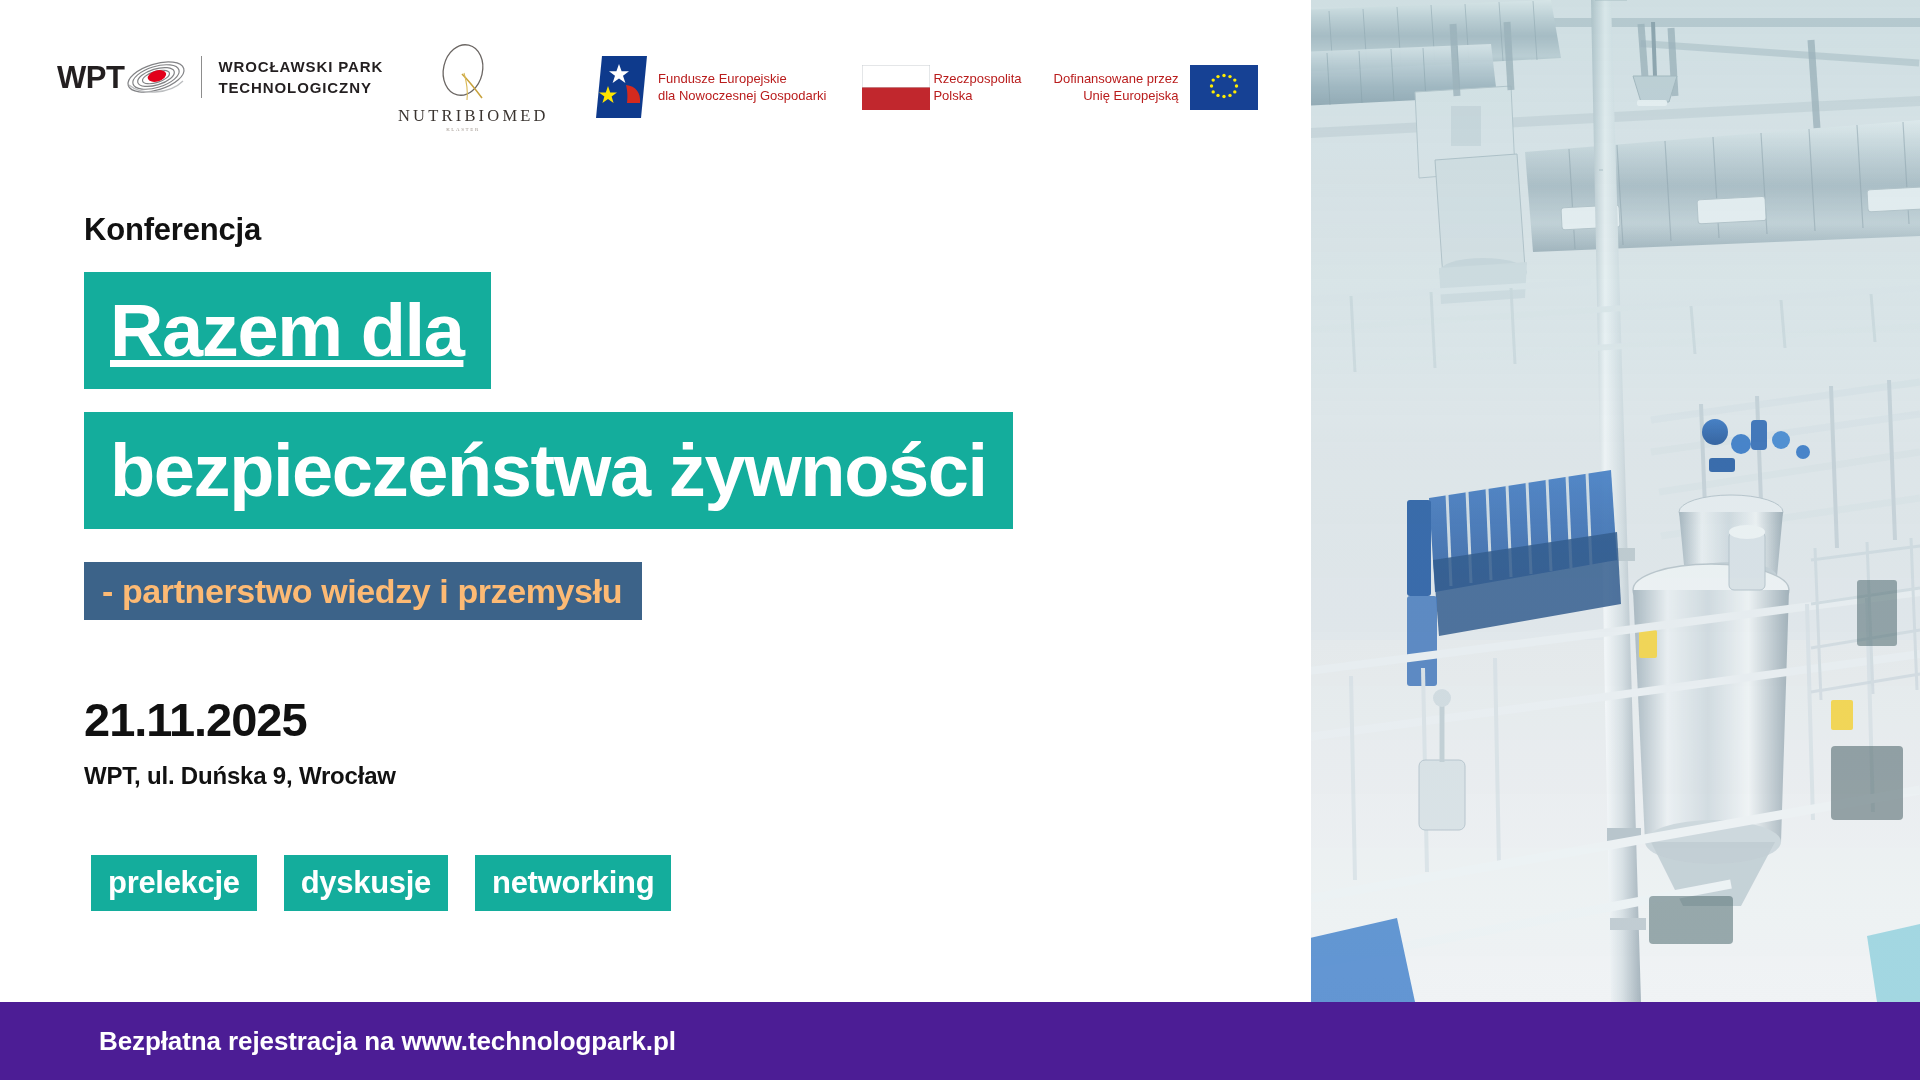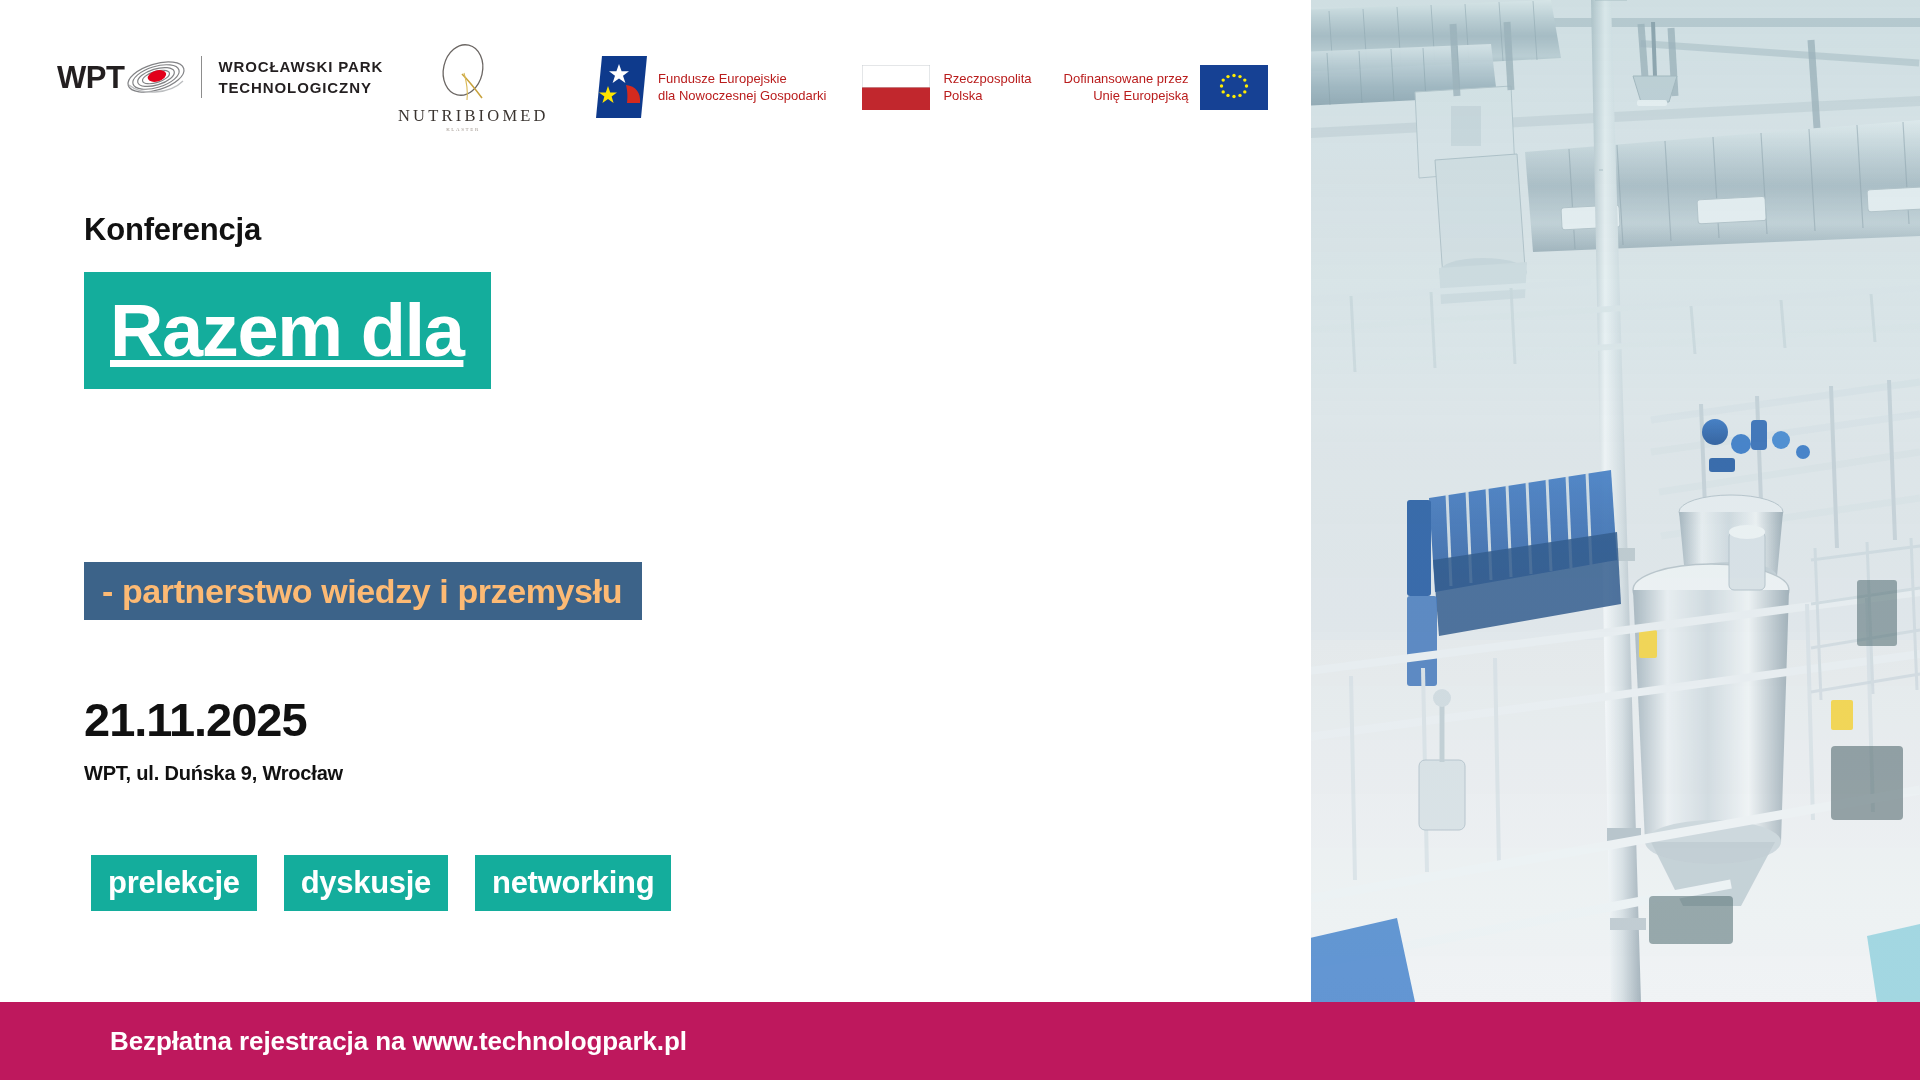--- a/index.html
+++ b/index.html
@@ -99,21 +99,21 @@
   }
   .eu-item { display: flex; align-items: center; }
   .eu-label {
     font-family: "Liberation Sans", sans-serif;
     font-size: 13px;
     line-height: 1.32;
     color: #b91c1c;
     white-space: nowrap;
   }
   #fe-label { margin-left: 11px; }
-  #rp-label { margin-left: 13px; }
+  #rp-label { margin-left: 3px; }
   #ue-label { margin-right: 11px; text-align: right; }
   #rp-item { margin-left: 36px; }
   #ue-item { margin-left: 32px; }
 
   
   #kicker {
     position: absolute;
     left: 84px; top: 212px;
     font-family: "Liberation Sans", sans-serif;
     font-weight: bold;
@@ -169,21 +169,21 @@
     font-weight: bold;
     font-size: 47px;
     letter-spacing: -1px;
     color: #111111;
   }
   #event-venue {
     position: absolute;
     left: 84px; top: 762px;
     font-family: "Liberation Sans", sans-serif;
     font-weight: bold;
-    font-size: 20px;
+    font-size: 24px;
     letter-spacing: -0.2px;
     color: #111111;
   }
 
   #tags-row {
     position: absolute;
     left: 91px; top: 855px;
     display: flex;
     align-items: flex-start;
     gap: 27px;
@@ -199,22 +199,22 @@
     padding: 0 17px;
     display: flex; align-items: center;
     white-space: nowrap;
   }
 
   
   #footer-bar {
     position: absolute;
     left: 0; bottom: 0;
     width: 1920px; height: 78px;
-    background: #be185d;
-    display: flex; align-items: center; padding-left: 11px;
+    background: #4c1d95;
+    display: flex; align-items: center;
   }
   #footer-text {
     margin-left: 99px;
     font-family: "Liberation Sans", sans-serif;
     font-weight: bold;
     font-size: 26px;
     letter-spacing: -0.1px;
     color: #ffffff;
   }
 </style>
@@ -554,20 +554,21 @@
         </svg>
       </div>
 
     </div>
   </div>
 
   <div id="kicker">Konferencja</div>
 
   <div class="title-bar" id="title-line-1">Razem dla</div>
 
+  <div class="title-bar" id="title-line-2">bezpieczeństwa żywności</div>
 
   <div id="subtitle-bar">- partnerstwo wiedzy i przemysłu</div>
 
   <div id="event-date">21.11.2025</div>
 
   <div id="event-venue">WPT, ul. Duńska 9, Wrocław</div>
 
   <div id="tags-row">
     <div class="tag-pill">prelekcje</div>
     <div class="tag-pill">dyskusje</div>

